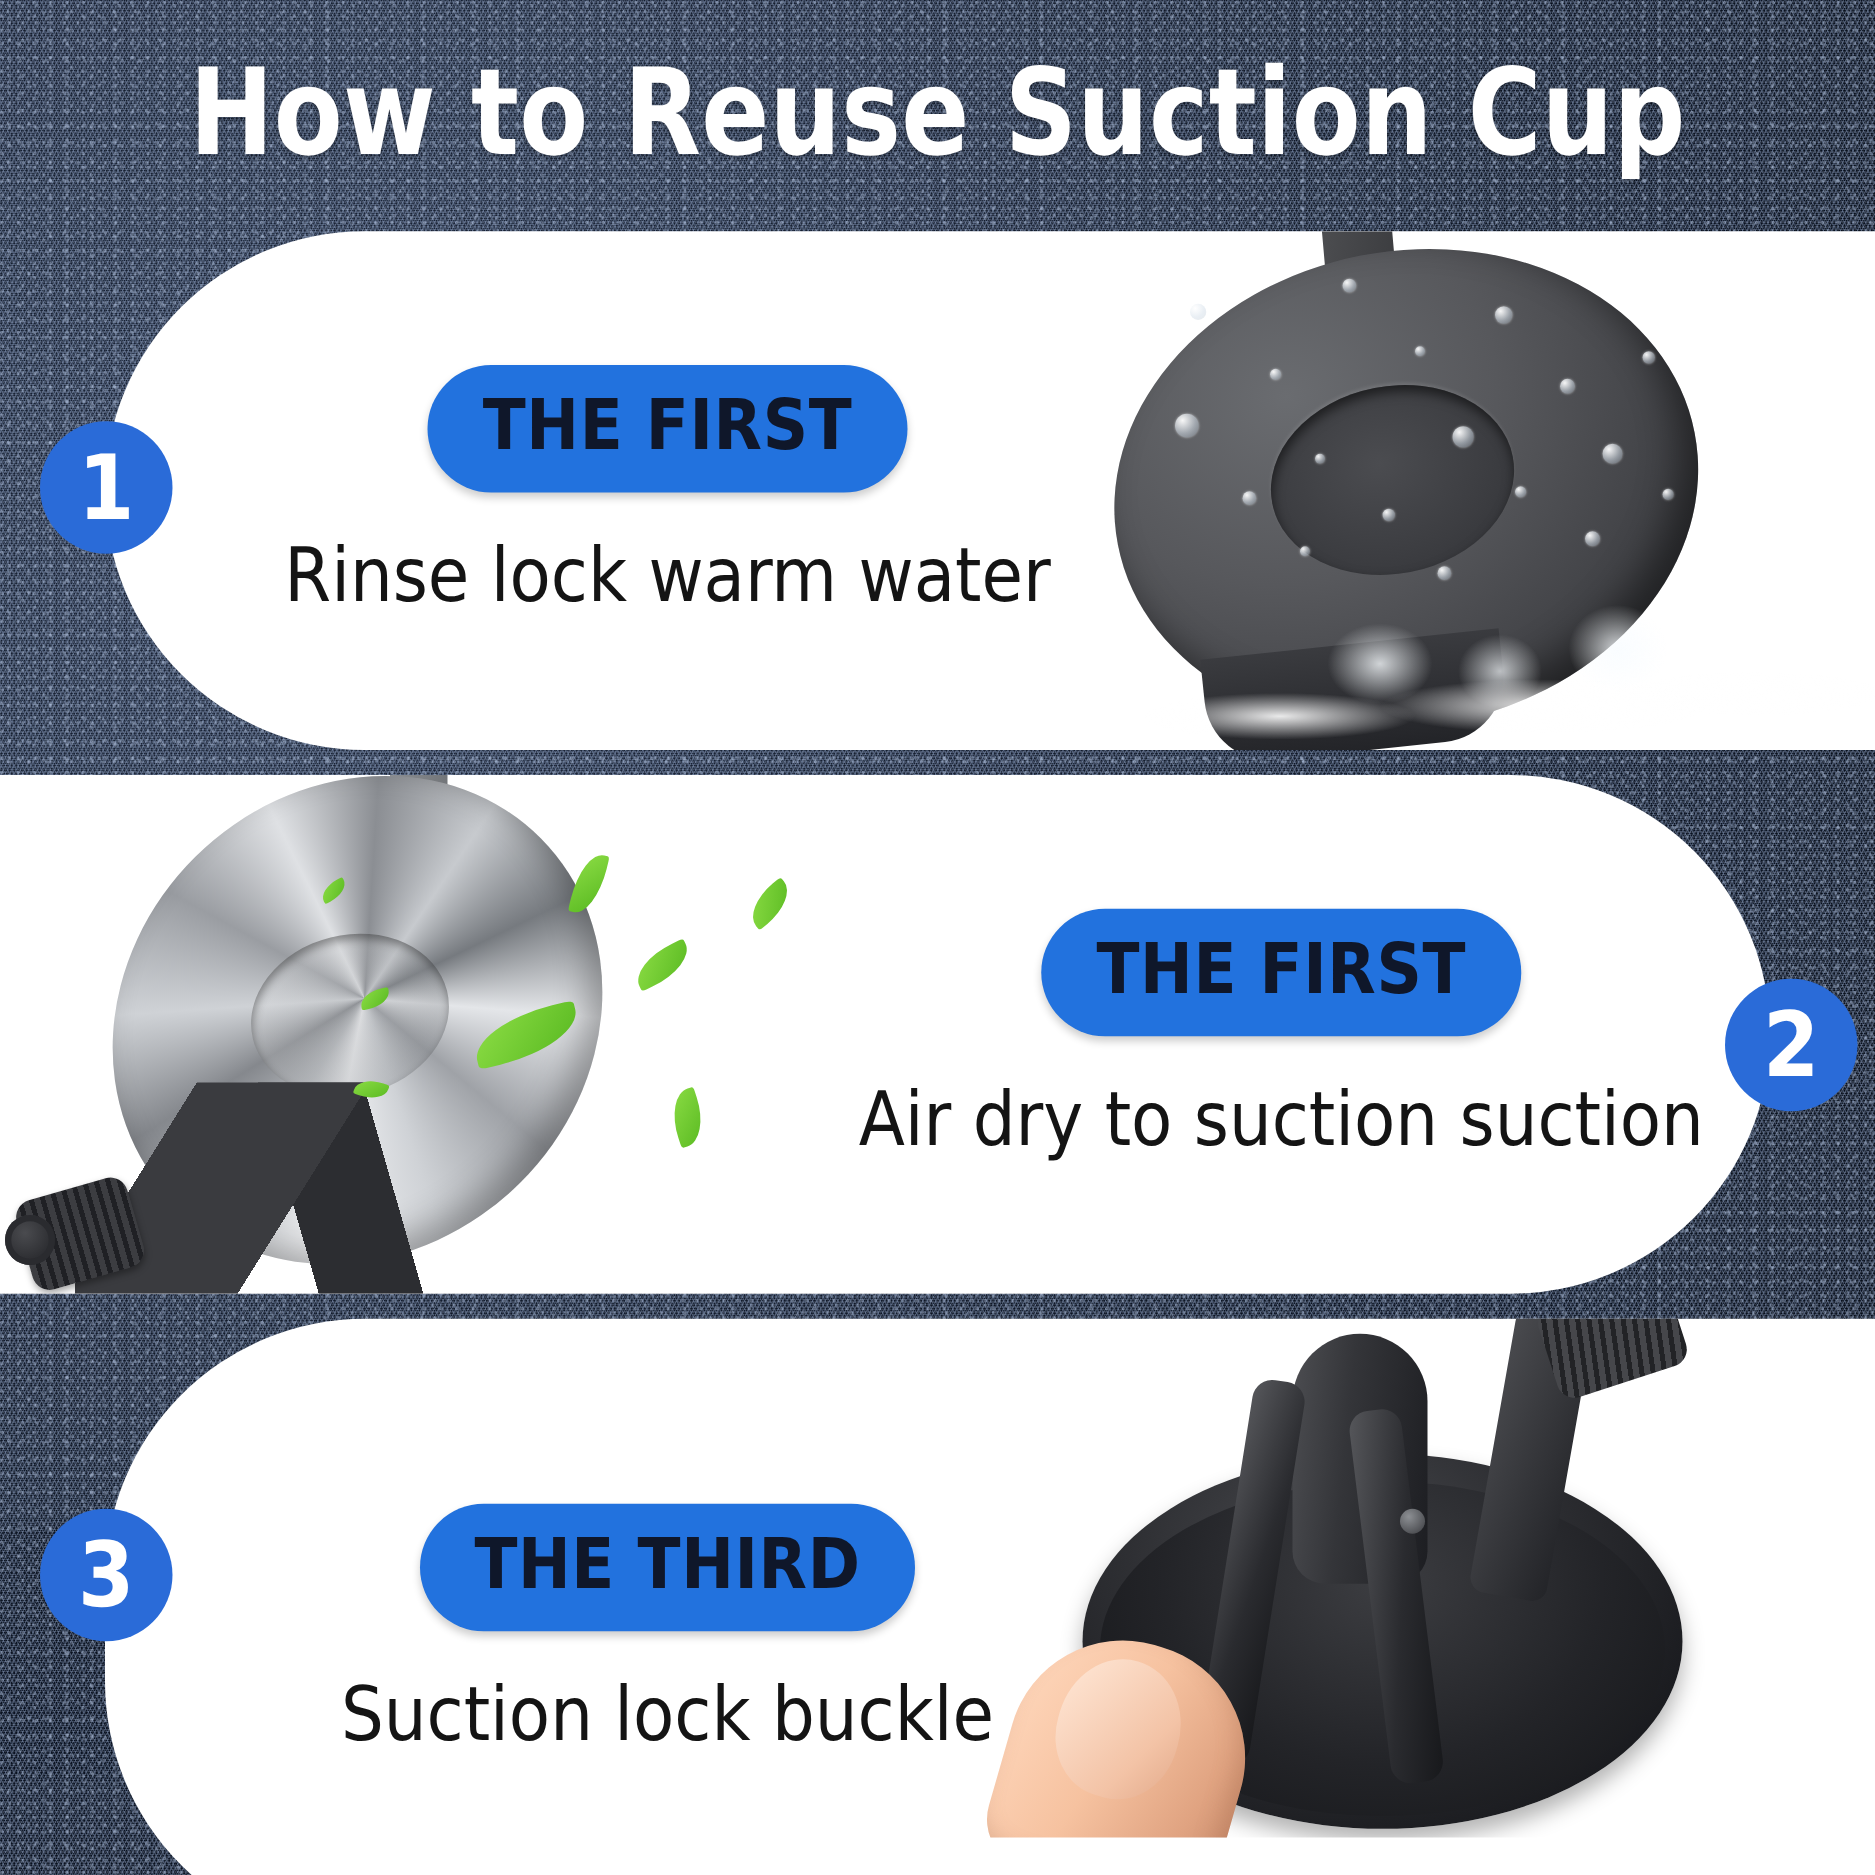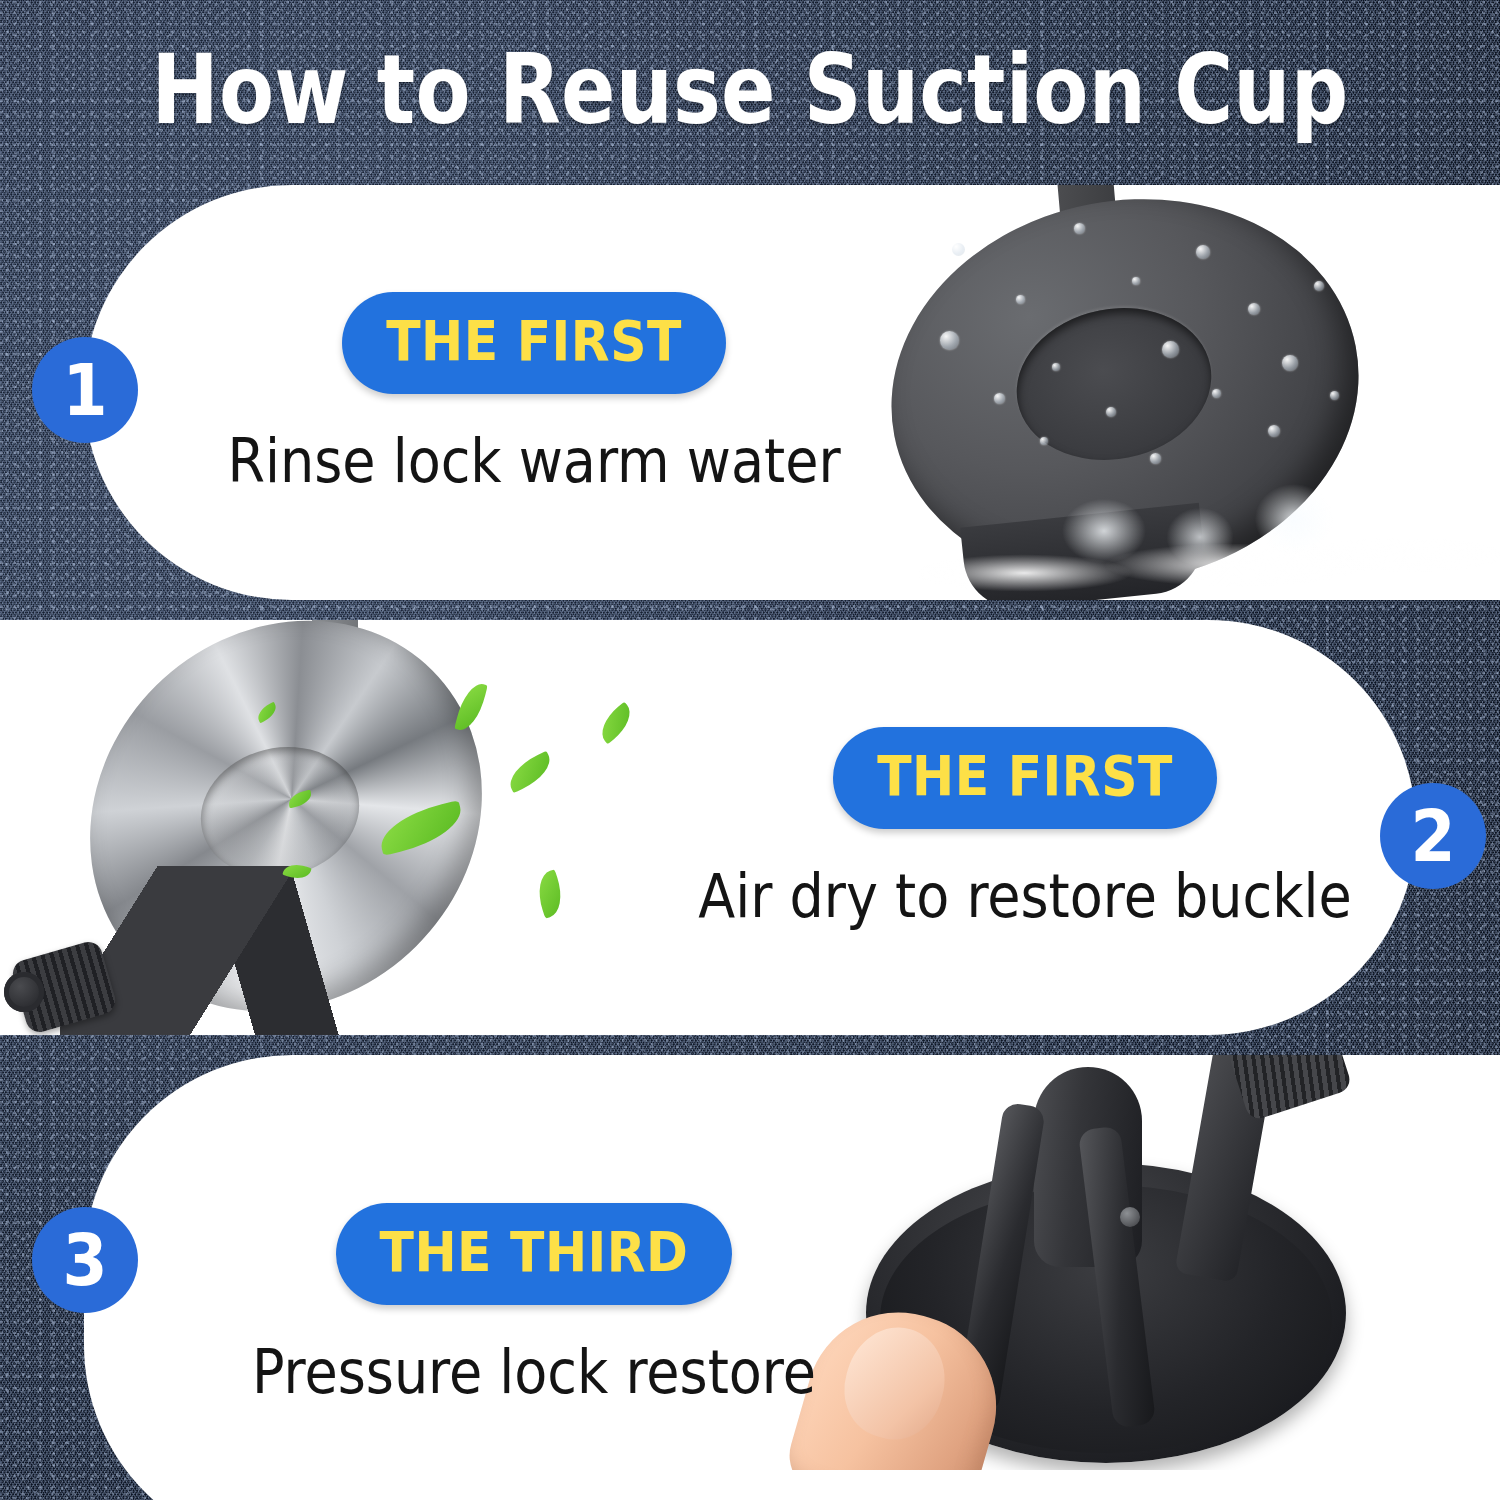--- a/index.html
+++ b/index.html
@@ -71,21 +71,21 @@
   
   .textblock{ position:absolute; top:0; height:100%;
               display:flex; flex-direction:column; justify-content:center; }
   #card1 .textblock{ left:140px;  width:620px; align-items:center; }
   #card2 .textblock{ left:700px;  width:650px; align-items:center; }
   #card3 .textblock{ left:140px;  width:620px; align-items:center; }
 
   .pill{
     display:inline-block;
     background:#2272de;
-    color:#fde047;
+    color:#0f172a;
     border-radius:999px;
     font-family:"Liberation Sans Narrow","DejaVu Sans Condensed","Liberation Sans", sans-serif;
     font-weight:bold;
     font-size:56px;
     line-height:56px;
     letter-spacing:.5px;
     padding:21px 44px 25px 44px;
     white-space:nowrap;
     box-shadow:0 4px 7px rgba(0,0,0,.20);
   }
@@ -325,21 +325,21 @@
       <div class="leaf" style="left:284px;top:244px;width:26px;height:15px;transform:rotate(18deg);"></div>
       <div class="leaf" style="left:378px;top:190px;width:86px;height:36px;transform:rotate(-14deg);"></div>
       <div class="leaf" style="left:460px;top:62px;width:22px;height:50px;transform:rotate(14deg);"></div>
       <div class="leaf" style="left:506px;top:140px;width:48px;height:24px;transform:rotate(-26deg);"></div>
       <div class="leaf" style="left:596px;top:92px;width:40px;height:22px;transform:rotate(-40deg);"></div>
       <div class="leaf" style="left:538px;top:252px;width:24px;height:44px;transform:rotate(-18deg);"></div>
     </div>
 
     <div class="textblock">
       <span class="pill">THE FIRST</span>
-      <span class="caption">Air dry to restore buckle</span>
+      <span class="caption">Air dry to suction suction</span>
     </div>
   </div>
 
   <div class="badge" id="badge2">2</div>
 
   <div class="card" id="card3">
 
     <div class="art" id="art3">
       <div id="a3-base"></div>
       <div id="a3-base2"></div>
@@ -348,19 +348,19 @@
       <div class="a3-lever" id="a3-lev2"></div>
       <div id="a3-armR"></div>
       <div id="a3-knobR"></div>
       <div id="a3-pin"></div>
       <div id="a3-thumb"></div>
       <div id="a3-nail"></div>
     </div>
 
     <div class="textblock">
       <span class="pill">THE THIRD</span>
-      <span class="caption">Pressure lock restore</span>
+      <span class="caption">Suction lock buckle</span>
     </div>
   </div>
 
   <div class="badge" id="badge3">3</div>
 
 </div>
 
 </body></html>

